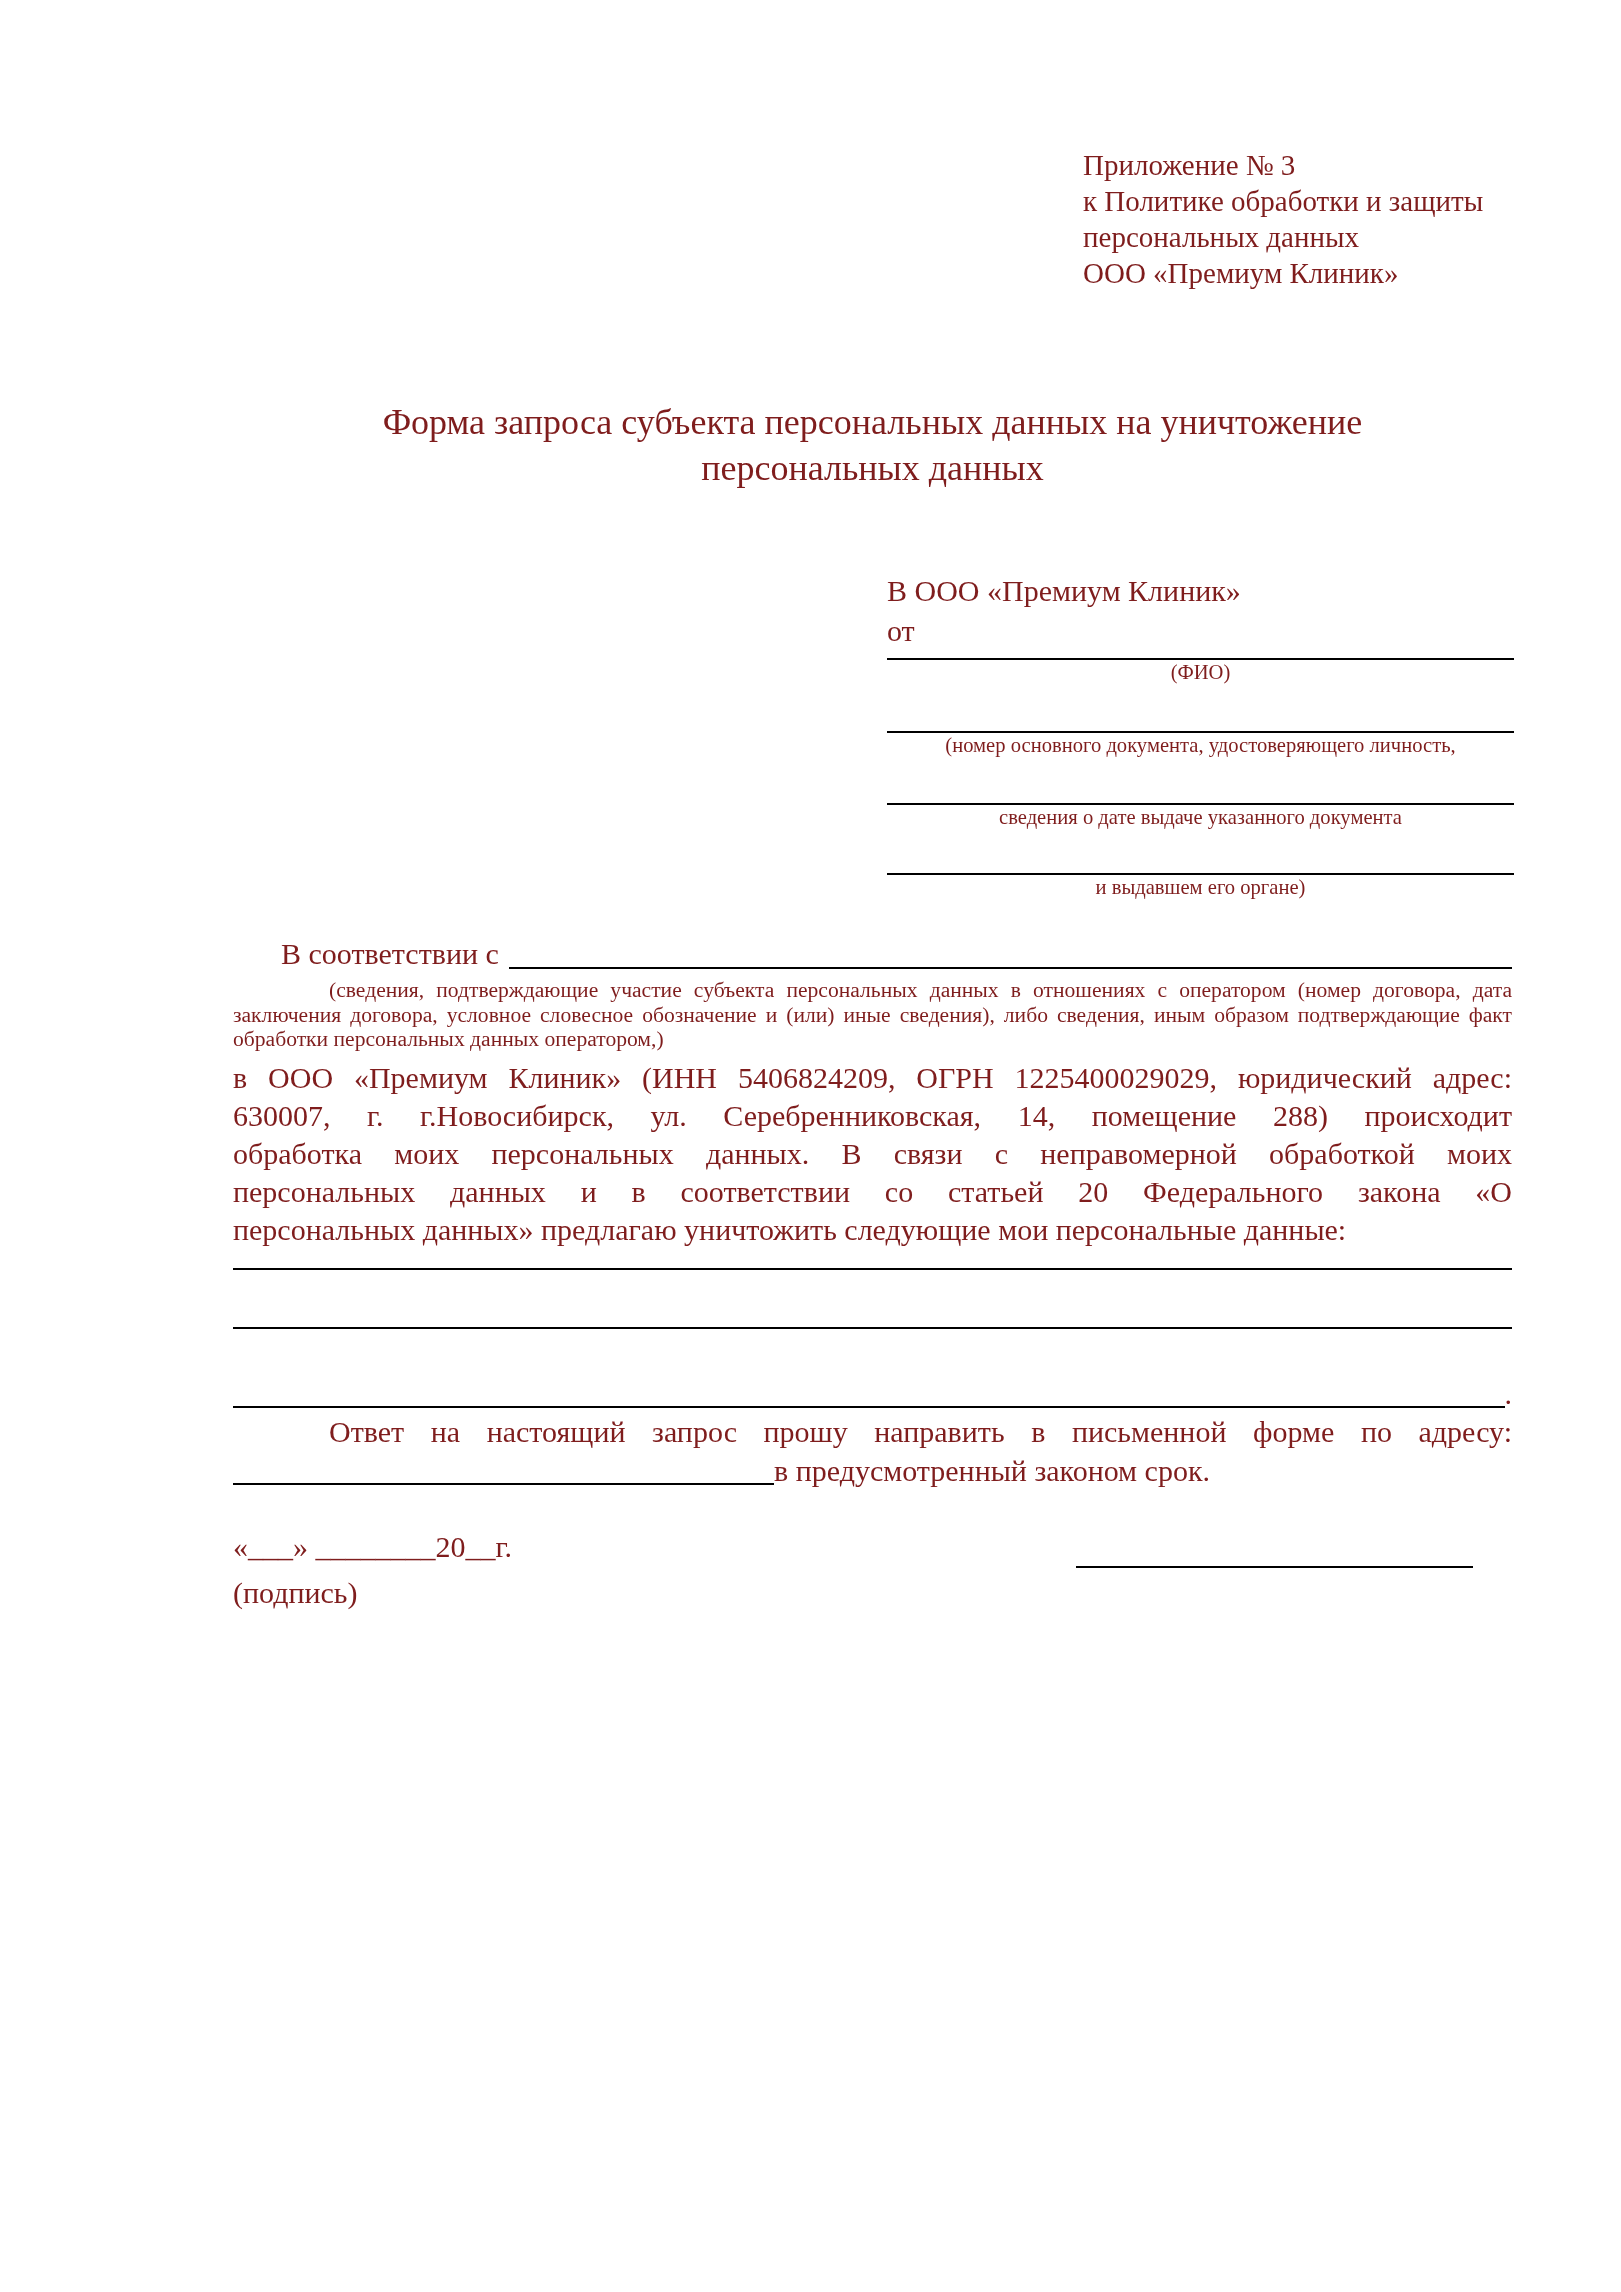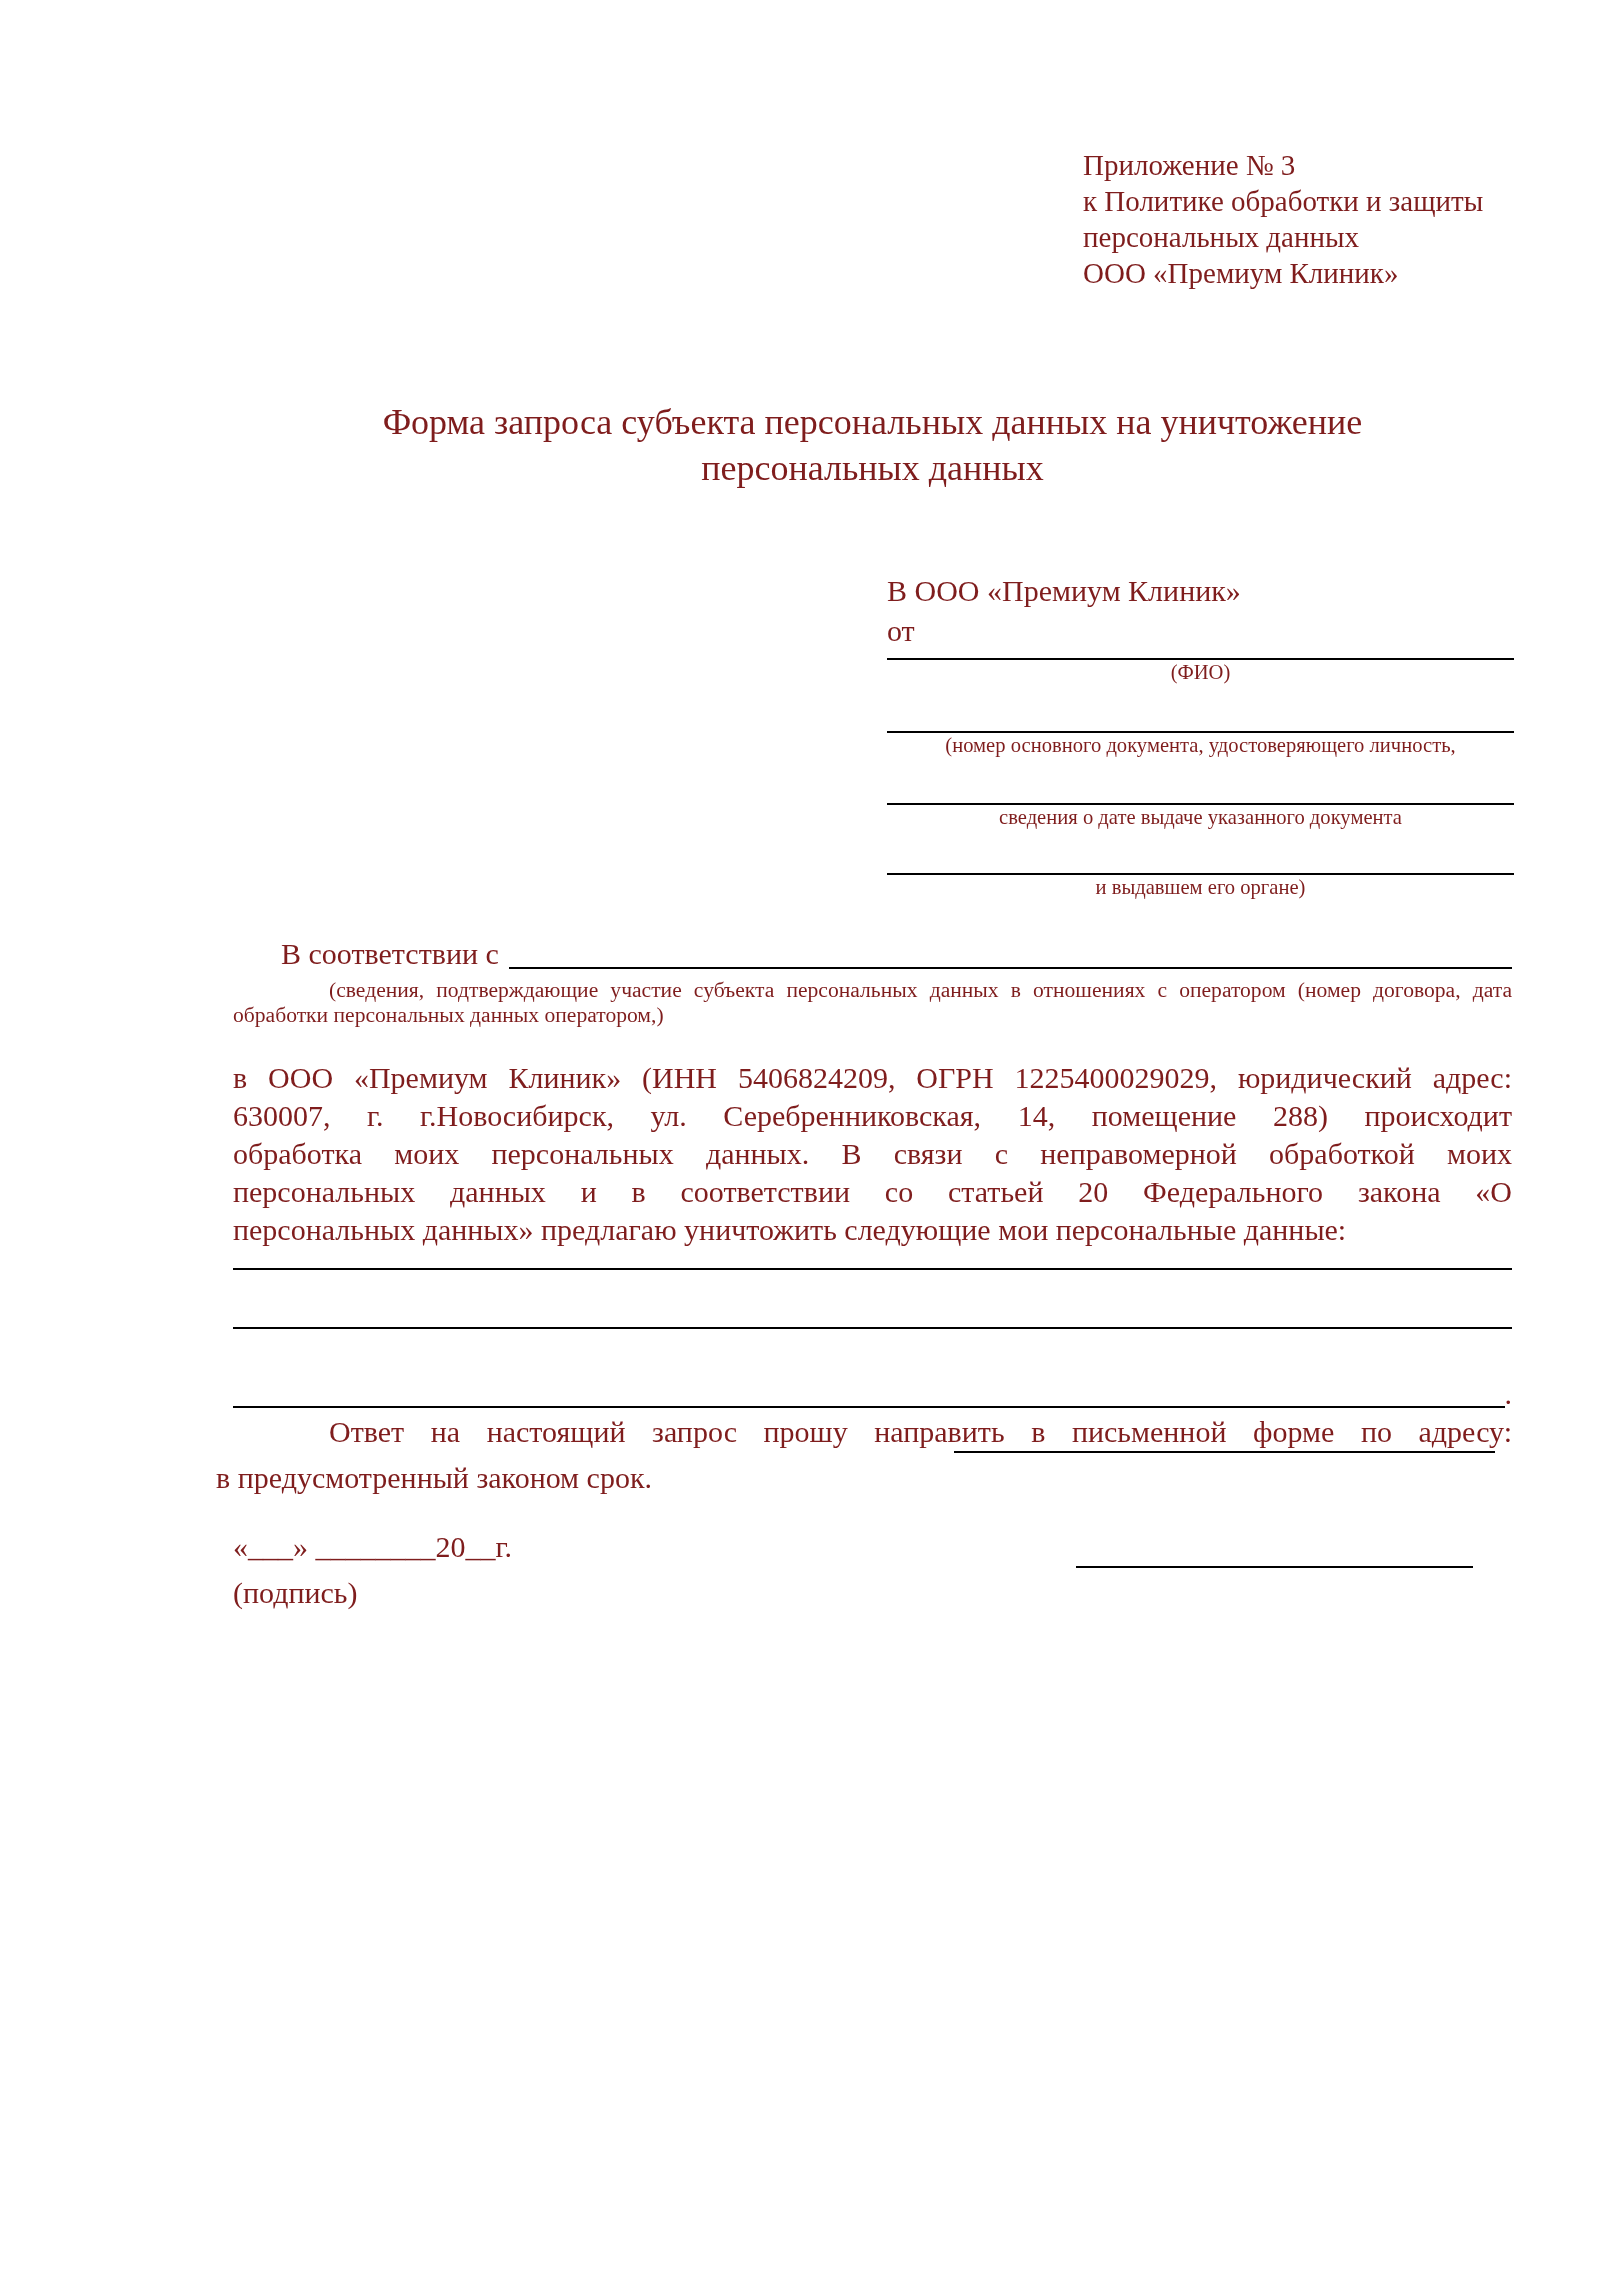--- a/index.html
+++ b/index.html
@@ -43,21 +43,21 @@
   
   .reason { position:absolute; left:233px; top:1335px; width:1279px; font-size:30px; line-height:39px; display:flex; }
   .reason .label { margin-left:96px; white-space:nowrap; padding-right:7.8px; }
   .reason .flex-line { flex:1; height:0; border-bottom:2.9px solid #000; align-self:flex-end; margin-bottom:3.9px; }
   
   .reason2 { position:absolute; left:233px; top:1374px; width:1279px; font-size:30px; line-height:39px; display:flex; }
   .reason2 .flex-line { flex:1; height:0; border-bottom:2.9px solid #000; align-self:flex-end; margin-bottom:4.9px; }
   .reason2 .period { white-space:pre; }
   
   .resp1 { position:absolute; left:233px; top:1412px; width:1279px; font-size:30px; line-height:39px; text-indent:96px; text-align:justify; text-align-last:justify; }
-  .resp2 { position:absolute; left:216px; top:1451px; width:1279px; font-size:30px; line-height:39px; display:flex;flex-direction:column; }
+  .resp2 { position:absolute; left:233px; top:1451px; width:1279px; font-size:30px; line-height:39px; display:flex; }
   .resp2 .addr-line { width:541px; height:0; border-bottom:2.9px solid #000; align-self:flex-end; margin-bottom:4.9px; }
   .resp2 .tail { white-space:nowrap; }
   
   .footer { position:absolute; left:233px; top:1527px; width:1279px; font-size:30px; line-height:39px; display:flex; padding-right:39px; box-sizing:border-box;flex-direction:column; }
   .footer .date { white-space:nowrap; }
   .footer .spacer { flex:1; }
   .footer .sig-line { width:397px; height:0; border-bottom:2.9px solid #000; align-self:flex-end; margin-bottom:4.9px; }
   .footer .sig-caption { white-space:nowrap; }
 </style>
 </head>
@@ -98,20 +98,21 @@
     </div>
   </div>
 
   <div class="accordance">
     <span class="label">В соответствии с</span>
     <span class="flex-line"></span>
   </div>
 
   <div class="note">
     <div class="jline first">(сведения, подтверждающие участие субъекта персональных данных в отношениях с оператором (номер договора, дата</div>
+    <div class="jline">заключения договора, условное словесное обозначение и (или) иные сведения), либо сведения, иным образом подтверждающие факт</div>
     <div class="jline last">обработки персональных данных оператором,)</div>
   </div>
 
   <div class="mainp">
     <div class="jline">в ООО «Премиум Клиник» (ИНН 5406824209, ОГРН 1225400029029, юридический адрес:</div>
     <div class="jline">630007, г. г.Новосибирск, ул. Серебренниковская, 14, помещение 288) происходит</div>
     <div class="jline">обработка моих персональных данных. В связи с неправомерной обработкой моих</div>
     <div class="jline">персональных данных и в соответствии со статьей 20 Федерального закона «О</div>
     <div class="jline last">персональных данных» предлагаю уничтожить следующие мои персональные данные:</div>
   </div>

